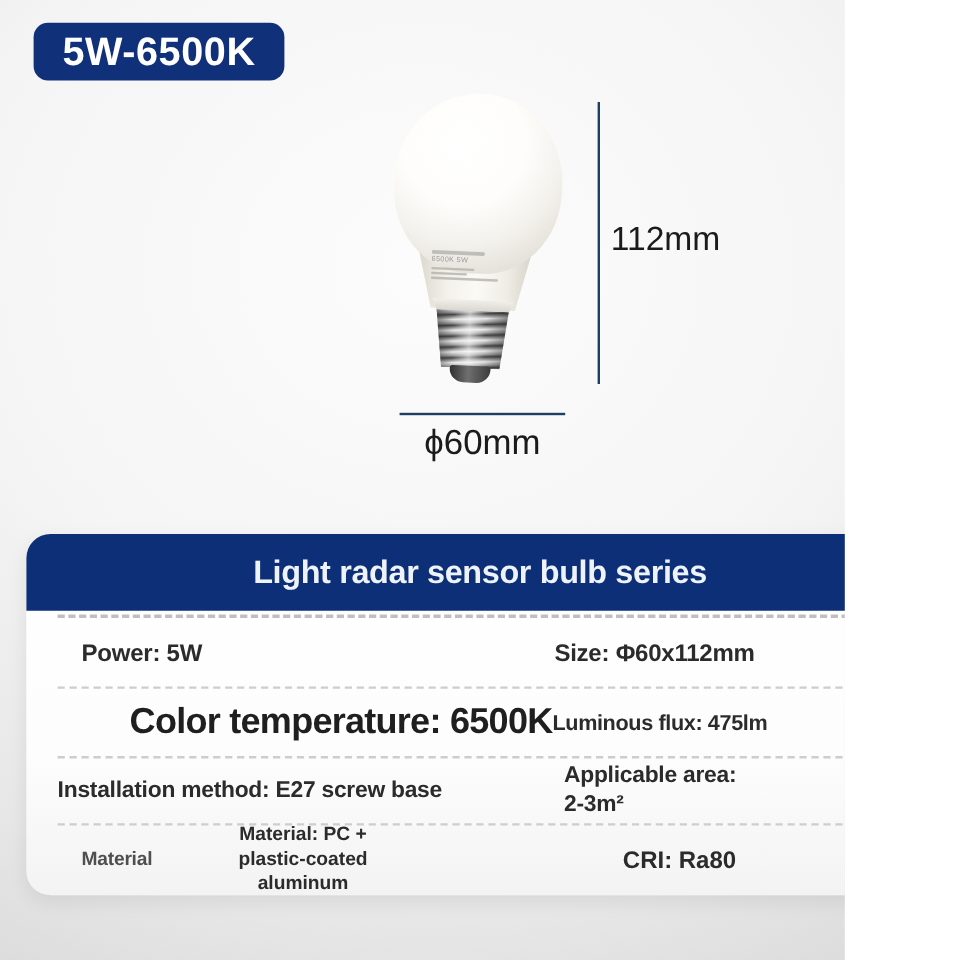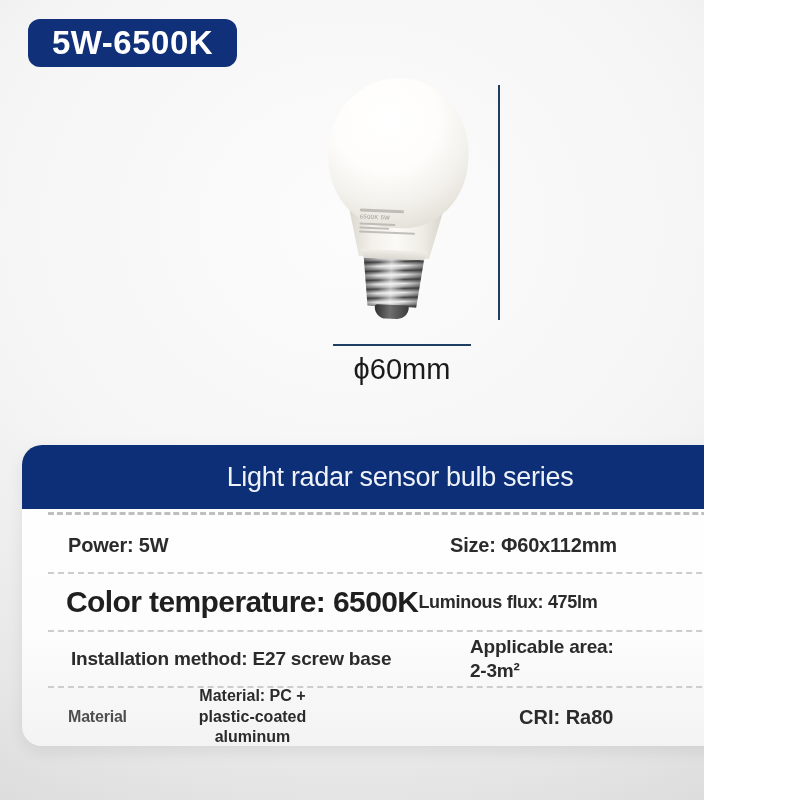--- a/index.html
+++ b/index.html
@@ -45,35 +45,35 @@
   .htext{position:absolute;left:509px;top:183px;font-size:28px;color:#1b1b1b;}
   .hline{position:absolute;left:333px;top:344px;width:138px;height:2px;background:#1e3f63;}
   .dtext{position:absolute;left:328px;top:353px;width:148px;text-align:center;font-size:29px;color:#1b1b1b;}
 
   
   .card{position:absolute;left:22px;top:445px;width:756px;border-radius:20px;
     background:linear-gradient(180deg,#ffffff 0%,#fdfdfd 60%,#f3f3f3 100%);
     box-shadow:0 5px 16px rgba(0,0,0,0.08);}
   .card-header{height:64px;background:#0d2f77;border-radius:20px 20px 0 0;
     display:flex;align-items:center;justify-content:center;}
-  .card-header span{color:#eef2f9;font-size:27px;font-weight:normal;letter-spacing:-0.3px;}
+  .card-header span{color:#eef2f9;font-size:27px;font-weight:bold;letter-spacing:-0.3px;}
   .dash-under-header{border-top:3px dashed #bfbfbf;margin:3px 26px 3px 26px;}
   .sep{border-top:2px dashed #cdcdcd;margin:0 26px;}
   .row{position:relative;display:flex;align-items:center;}
   .row1{height:54px;}
-  .row2{height:56px;}
+  .row2{height:56px;padding-left:42px;}
   .row3{height:54px;}
   .row4{height:58px;}
   .cell{font-weight:bold;font-size:20px;color:#2b2b2b;letter-spacing:-0.2px;}
   .row1 .left{margin-left:46px;}
   .abs{position:absolute;}
-  .pos-right1{left:428px;}
+  .pos-right1{left:440px;}
   .big{margin-left:44px;font-size:30px;font-weight:bold;color:#1f1f1f;letter-spacing:-0.6px;}
   .small{font-size:18px;font-weight:bold;color:#2b2b2b;letter-spacing:-0.3px;}
-  .row3 .left{margin-left:49px;font-size:19px;text-align:center;}
+  .row3 .left{margin-left:26px;font-size:19px;text-align:center;}
   .area{left:448px;width:200px;text-align:left;font-weight:bold;font-size:19px;line-height:1.25;color:#2b2b2b;letter-spacing:-0.2px;}
   .mat-label{margin-left:46px;font-size:16px;font-weight:bold;color:#4f4f4f;letter-spacing:-0.2px;}
   .mat-value{left:148px;width:165px;text-align:center;font-weight:bold;font-size:16px;line-height:1.3;color:#2b2b2b;}
   .cri{left:497px;font-size:20px;font-weight:bold;color:#2b2b2b;}
 </style>
 </head>
 <body>
 
 <div class="page">
 
@@ -90,20 +90,21 @@
       <div class="pbar pb2"></div>
       <div class="pbar pb3"></div>
       <div class="pbar pb4"></div>
     </div>
     <div class="collar"></div>
     <div class="screw"></div>
     <div class="tip"></div>
   </div>
 
   <div class="vline"></div>
+  <div class="htext">112mm</div>
   <div class="hline"></div>
   <div class="dtext">ϕ60mm</div>
 
   <div class="card">
     <div class="card-header">
       <span>Light radar sensor bulb series</span>
     </div>
     <div class="dash-under-header"></div>
 
     <div class="row row1">

